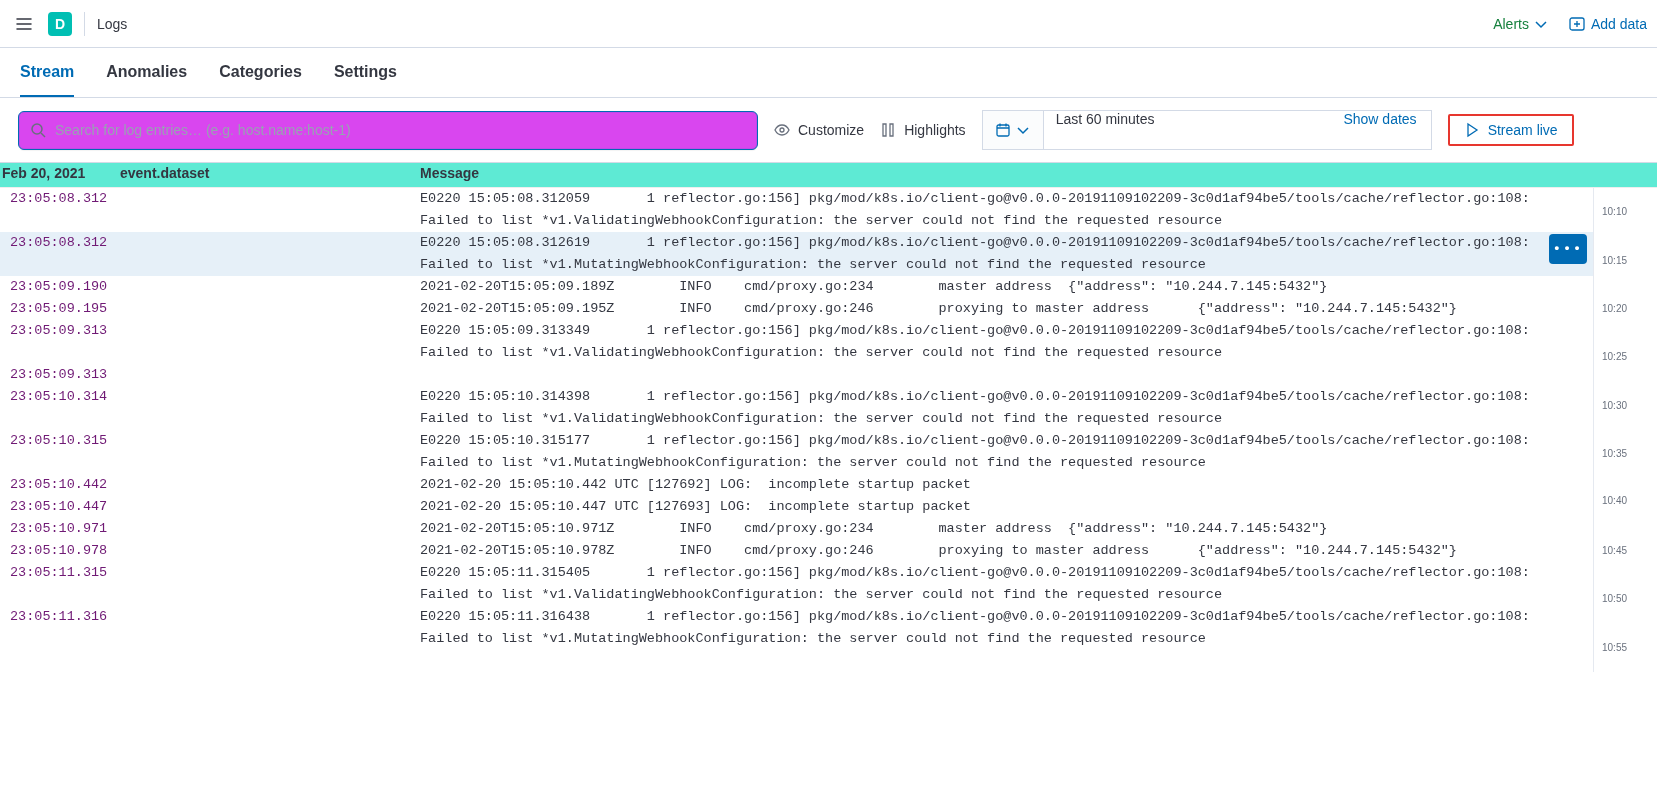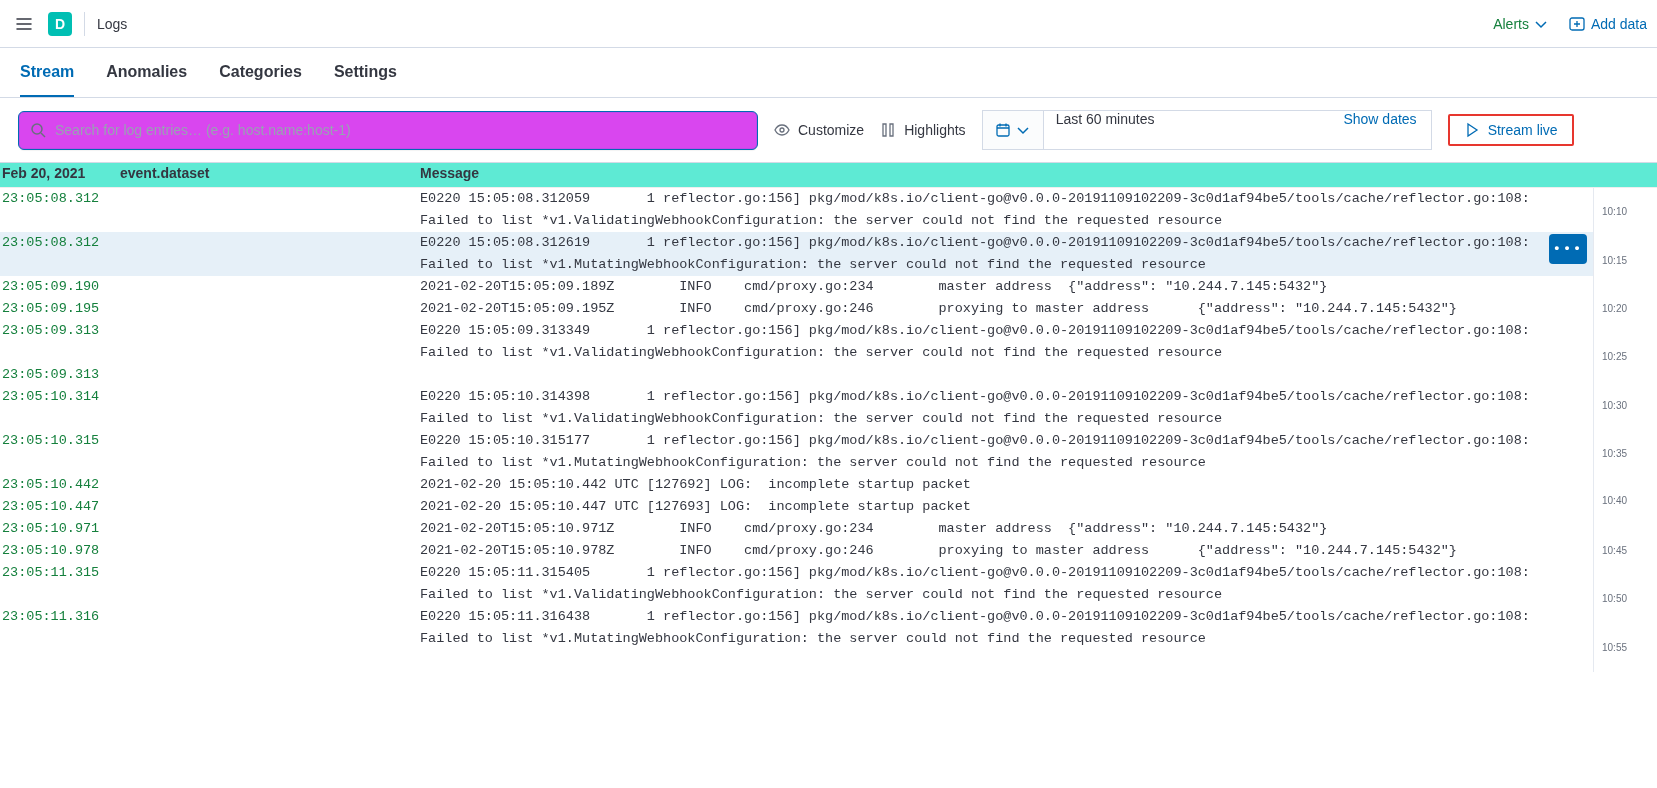--- a/index.html
+++ b/index.html
@@ -191,21 +191,21 @@
 .log-row {
   display: flex;
   font-family: "SFMono-Regular", Consolas, "Liberation Mono", Menlo, monospace;
   font-size: 13.5px;
   line-height: 22px;
   color: #343741;
   padding: 0;
   position: relative;
 }
 .log-row.highlight { background: #e6f0f8; }
-.log-row .ts { width: 420px; padding-left: 2px; color: #15803d; white-space: pre; }
+.log-row .ts { width: 420px; padding-left: 10px; color: #701a75; white-space: pre; }
 .log-row .msg { flex: 1; white-space: pre-wrap; word-break: break-all; padding-right: 50px; }
 .row-menu-btn {
   position: absolute;
   right: 6px;
   top: 2px;
   background: #006bb4;
   color: #fff;
   width: 38px;
   height: 30px;
   border-radius: 4px;

